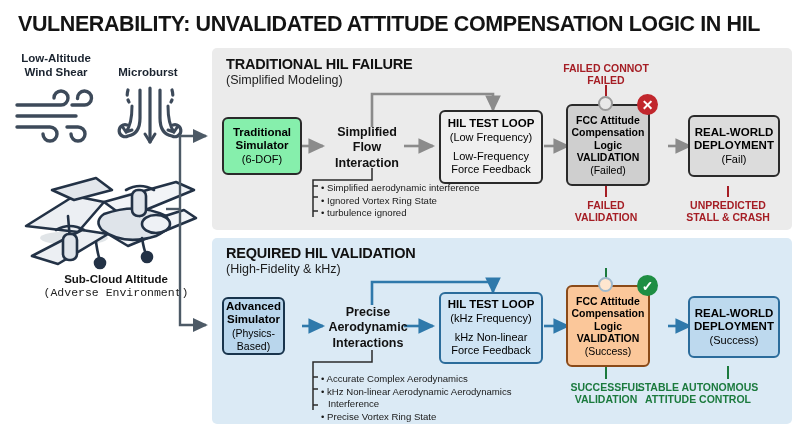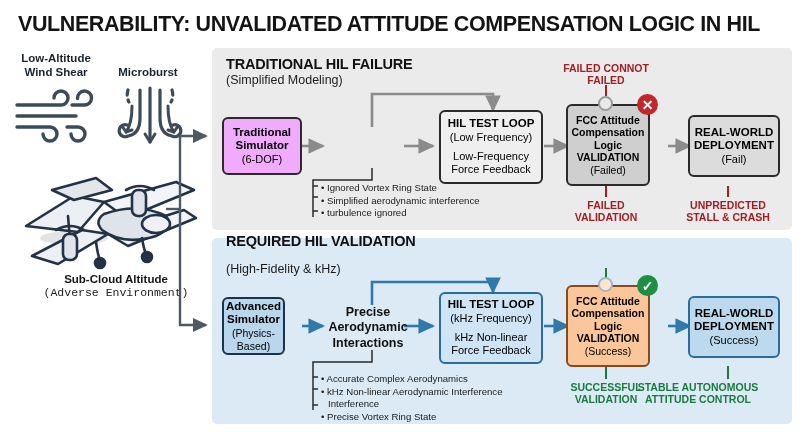--- a/index.html
+++ b/index.html
@@ -58,21 +58,21 @@
   
   .fbox {
     position:absolute; border-radius:6px; text-align:center;
     display:flex; flex-direction:column; align-items:center;
     justify-content:center; line-height:1.2;
   }
   .fbox .b  { font-weight:bold; }
   .fbox .n  { font-weight:normal; }
 
   
-  .t-sim   { background:#f0abfc; border:2px solid #2a2a2a; }
+  .t-sim   { background:#86efac; border:2px solid #2a2a2a; }
   .t-loop  { background:#efefef; border:2px solid #2a2a2a; }
   .t-val   { background:#cfcfcf; border:2px solid #2a2a2a; }
   .t-dep   { background:#dcdcdc; border:2px solid #2a2a2a; }
   
   .b-sim   { background:#b9d6ec; border:2px solid #18344c; }
   .b-loop  { background:#cfe4f4; border:2px solid #2b6c9b; }
   .b-val   { background:#fbc79a; border:2px solid #8a4a18; }
   .b-dep   { background:#bdd9ee; border:2px solid #2b6c9b; }
 
   
@@ -243,20 +243,25 @@
 
   <div class="panel-title" style="left:226px; top:56px;">TRADITIONAL HIL FAILURE</div>
   <div class="panel-sub" style="left:226px; top:73px;">(Simplified Modeling)</div>
 
   <div class="fbox t-sim" style="left:222px; top:117px; width:80px; height:58px;">
     <span class="b" style="font-size:11.5px">Traditional</span>
     <span class="b" style="font-size:11.5px">Simulator</span>
     <span class="n" style="font-size:11px">(6-DOF)</span>
   </div>
 
+  <div class="stage-plain" style="left:327px; top:125px; width:80px;">
+    <span>Simplified</span><br>
+    <span>Flow</span><br>
+    <span>Interaction</span>
+  </div>
 
   <div class="fbox t-loop" style="left:439px; top:110px; width:104px; height:74px;">
     <span class="b" style="font-size:11.5px">HIL TEST LOOP</span>
     <span class="n" style="font-size:11px">(Low Frequency)</span>
     <span class="n" style="font-size:11px; margin-top:6px">Low-Frequency</span>
     <span class="n" style="font-size:11px">Force Feedback</span>
   </div>
 
   <div class="fbox t-val" style="left:566px; top:104px; width:84px; height:82px;">
     <span class="b" style="font-size:10.5px">FCC Attitude</span>
@@ -274,35 +279,35 @@
 
   <div class="knob" style="left:598px; top:96px;"></div>
   <div class="badge badge-fail" style="left:637px; top:94px;">✕</div>
 
   <div class="caption cap-red" style="left:556px; top:62px; width:100px;">
     <span>FAILED CONNOT</span><br>
     <span>FAILED</span>
   </div>
 
   <div class="bullets" style="left:321px; top:182px;">
+    <div>• <span>Simplified aerodynamic interference</span></div>
     <div>• <span>Ignored Vortex Ring State</span></div>
-    <div>• <span>Simplified aerodynamic interference</span></div>
     <div>• <span>turbulence ignored</span></div>
   </div>
 
   <div class="caption cap-red" style="left:556px; top:199px; width:100px;">
     <span>FAILED</span><br>
     <span>VALIDATION</span>
   </div>
   <div class="caption cap-red" style="left:668px; top:199px; width:120px;">
     <span>UNPREDICTED</span><br>
     <span>STALL &amp; CRASH</span>
   </div>
 
-  <div class="panel-title" style="left:226px; top:233px;">REQUIRED HIL VALIDATION</div>
+  <div class="panel-title" style="left:226px; top:245px;">REQUIRED HIL VALIDATION</div>
   <div class="panel-sub" style="left:226px; top:262px;">(High-Fidelity &amp; kHz)</div>
 
   <div class="fbox b-sim" style="left:222px; top:297px; width:63px; height:58px;">
     <span class="b" style="font-size:11.5px">Advanced</span>
     <span class="b" style="font-size:11.5px">Simulator</span>
     <span class="n" style="font-size:10.5px">(Physics-Based)</span>
   </div>
 
   <div class="stage-plain" style="left:327px; top:305px; width:82px;">
     <span>Precise</span><br>
@@ -329,21 +334,21 @@
     <span class="b" style="font-size:11.5px">REAL-WORLD</span>
     <span class="b" style="font-size:11.5px">DEPLOYMENT</span>
     <span class="n" style="font-size:11px">(Success)</span>
   </div>
 
   <div class="knob knob-ok" style="left:598px; top:277px;"></div>
   <div class="badge badge-ok" style="left:637px; top:275px;">✓</div>
 
   <div class="bullets" style="left:321px; top:373px;">
     <div>• <span>Accurate Complex Aerodynamics</span></div>
-    <div>• <span>kHz Non-linear Aerodynamic Interference</span></div>
+    <div>• <span>kHz Non-linear Aerodynamic Aerodynamics</span></div>
     <div class="ind"><span>Interference</span></div>
     <div>• <span>Precise Vortex Ring State</span></div>
   </div>
 
   <div class="caption cap-green" style="left:551px; top:381px; width:110px;">
     <span>SUCCESSFUL</span><br>
     <span>VALIDATION</span>
   </div>
   <div class="caption cap-green" style="left:625px; top:381px; width:146px;">
     <span>STABLE AUTONOMOUS</span><br>

